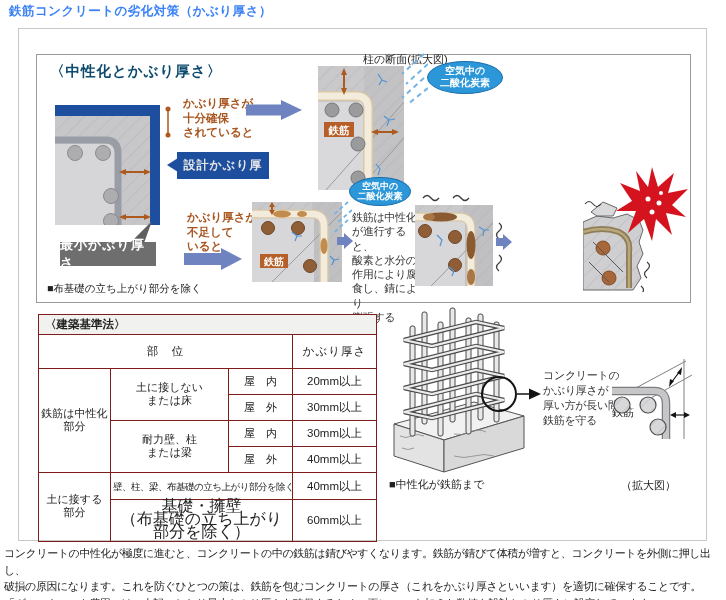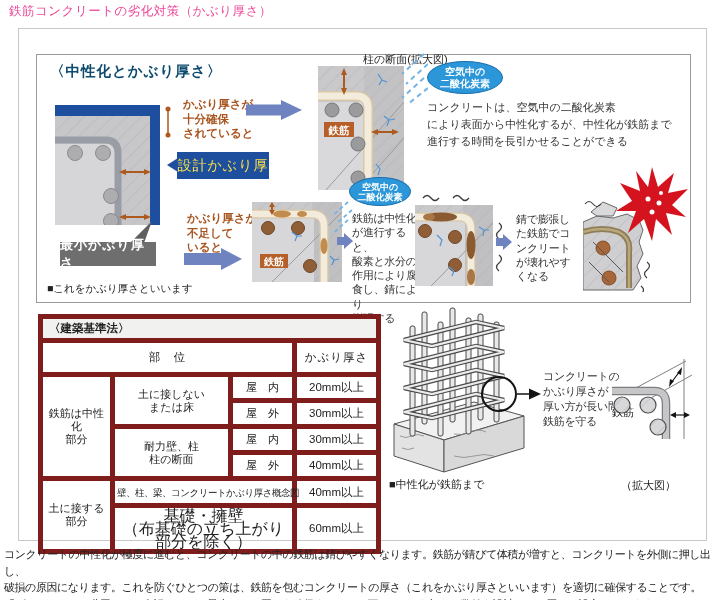--- a/index.html
+++ b/index.html
@@ -1,38 +1,38 @@
 <!DOCTYPE html>
 <html><head>
 <meta charset="utf-8">
 <style>
   html,body{margin:0;padding:0;background:#fff;}
   .page{position:relative;width:726px;height:600px;background:#fff;overflow:hidden;
         font-family:"Liberation Sans","DejaVu Sans",sans-serif;color:#222;}
   .abs{position:absolute;}
-  .pre{white-space:pre-line;}
-  .page-title{font-size:12.5px;font-weight:normal;color:#ec4899;letter-spacing:.5px;}
+  .pre{white-space:pre-line;font-family:Liberation Mono, monospace;}
+  .page-title{font-size:12.5px;font-weight:bold;color:#3b82f6;letter-spacing:.5px;}
   .outer-box{border:1px solid #c9c9c9;background:#fff;}
   .inner-box{border:1px solid #9a9a9a;background:#fff;}
   .sec-heading{font-size:14.5px;font-weight:bold;color:#0c4a6e;letter-spacing:1px;}
   .note-orange{font-size:11.5px;color:#a8551f;line-height:14.5px;font-weight:bold;}
   .body-text{font-size:11px;color:#333;line-height:17px;}
   .narrow-text{font-size:11px;color:#333;line-height:14.3px;letter-spacing:-.3px;}
-  .design-box{background:#1d4f9e;color:#fde047;font-size:14px;font-weight:normal;
+  .design-box{background:#1d4f9e;color:#e5e5e5;font-size:12px;font-weight:bold;
               display:flex;align-items:center;justify-content:center;letter-spacing:1px;}
   .min-box{background:#6e6e6e;color:#fff;font-size:13px;font-weight:bold;
            display:flex;align-items:center;justify-content:center;letter-spacing:1px;}
   .tri-left{width:0;height:0;border-top:7px solid transparent;border-bottom:7px solid transparent;
             border-right:11px solid #1d4f9e;}
   .co2{background:#2b97d8;border:1px solid #1a6fae;border-radius:50%;color:#fff;font-weight:bold;
        display:flex;align-items:center;justify-content:center;text-align:center;}
   .caption{font-size:10.5px;color:#222;}
   .cap11{font-size:11px;color:#222;}
   .reg-table{border-collapse:collapse;table-layout:fixed;width:338px;font-size:11px;color:#222;}
-  .reg-table td{border:5px solid #7f1d1d;text-align:center;vertical-align:middle;
+  .reg-table td{border:1px solid #7f1d1d;text-align:center;vertical-align:middle;
                 padding:1px 2px;line-height:13px;margin-top:25px;}
   .tbl-title{background:#f1f1ef;text-align:left !important;font-weight:bold;
              padding:3px 6px !important;font-size:11.5px;}
   .hdr{font-size:11.5px;letter-spacing:1px;}
   .val{font-size:11.5px;}
   .longcell{font-size:9.5px;letter-spacing:-.5px;white-space:nowrap;}
   .smallnote{font-size:16px;line-height:12px;}
   .footer-text{font-size:11px;color:#222;line-height:16.5px;letter-spacing:-.45px;}
 </style>
 </head>
@@ -86,21 +86,21 @@
   </svg>
 
   <div class="abs tri-left" style="left:167px;top:158px;"></div>
   <div class="abs design-box" style="left:177px;top:152px;width:92px;height:27px;">設計かぶり厚</div>
 
   <svg class="abs" style="left:126px;top:221px;" width="32" height="22">
     <polygon points="4,22 26,0 18,22" fill="#5f5f5f"></polygon>
   </svg>
   <div class="abs min-box" style="left:60px;top:242px;width:96px;height:24px;">最小かぶり厚さ</div>
 
-  <div class="abs caption" style="left:47px;top:282px;">■これをかぶり厚さといいます</div>
+  <div class="abs caption" style="left:47px;top:282px;">■布基礎の立ち上がり部分を除く</div>
 
   <div class="abs cap11" style="left:319px;top:52px;margin-left:44px;">柱の断面(拡大図)</div>
   <svg class="abs" style="left:318px;top:66px;" width="86" height="124">
     <rect x="0" y="0" width="86" height="124" fill="#c9c9cb"></rect>
     <rect x="46" y="0" width="40" height="124" fill="#c2c2c4"></rect>
     <rect x="0" y="0" width="86" height="124" fill="url(#hatch)"></rect>
     <rect x="0" y="36" width="46" height="88" fill="#d9d9db"></rect>
     <line x1="8" y1="124" x2="86" y2="36" stroke="#9a9a9c" stroke-width="1"></line>
     <line x1="40" y1="124" x2="86" y2="72" stroke="#9a9a9c" stroke-width="1"></line>
     <path d="M0,30 H38 Q50,30 50,42 V124" stroke="#d8c8a6" stroke-width="10" fill="none"></path>
@@ -126,23 +126,20 @@
     <g stroke="#74b4e4" stroke-width="2" stroke-dasharray="5,4">
       <line x1="26" y1="2" x2="4" y2="22"></line>
       <line x1="30" y1="12" x2="8" y2="32"></line>
       <line x1="26" y1="26" x2="4" y2="46"></line>
       <line x1="30" y1="36" x2="10" y2="52"></line>
     </g>
   </svg>
   <div class="abs co2 pre" style="left:427px;top:61px;width:74px;height:31px;font-size:10px;line-height:11.5px;">空気中の
 二酸化炭素</div>
 
-  <div class="abs body-text pre" style="left:427px;top:99px;width:266px;">コンクリートは、空気中の二酸化炭素
-により表面から中性化するが、中性化が鉄筋まで
-進行する時間を長引かせることができる</div>
 
   <div class="abs note-orange pre" style="left:187px;top:211px;width:80px;">かぶり厚さが
 不足して
 いると</div>
   <svg class="abs" style="left:184px;top:248px;" width="58" height="22">
     <polygon points="0,5 37,5 37,0 58,11 37,22 37,17 0,17" fill="#6f83c1"></polygon>
   </svg>
 
   <svg class="abs" style="left:252px;top:202px;" width="90" height="82">
     <rect x="0" y="0" width="90" height="80" fill="#c9c9cb"></rect>
@@ -208,25 +205,20 @@
     <path d="M42,74 l5,4 l-2,5" stroke="#4f94d6" stroke-width="1.2" fill="none"></path>
   </svg>
 
   <svg class="abs" style="left:337px;top:233px;" width="16" height="16">
     <polygon points="0,4 7,4 7,0 16,8 7,16 7,12 0,12" fill="#6f83c1"></polygon>
   </svg>
   <svg class="abs" style="left:496px;top:234px;" width="16" height="16">
     <polygon points="0,4 7,4 7,0 16,8 7,16 7,12 0,12" fill="#6f83c1"></polygon>
   </svg>
 
-  <div class="abs narrow-text pre" style="left:516px;top:212px;width:58px;">錆で膨張し
-た鉄筋でコ
-ンクリート
-が壊れやす
-くなる</div>
 
   <svg class="abs" style="left:583px;top:192px;" width="110" height="100">
     <polygon points="0,30 14,24 30,26 44,22 56,28 60,38 56,50 60,62 54,74 58,86 50,98 0,98" fill="#cfcfd1" stroke="#666" stroke-width="1"></polygon>
     <polygon points="0,30 14,24 30,26 44,22 56,28 60,38 56,50 60,62 54,74 58,86 50,98 0,98" fill="url(#hatch)"></polygon>
     <polygon points="8,20 20,10 34,16 30,24 14,24" fill="#d9d9db" stroke="#666" stroke-width="1"></polygon>
     <path d="M0,40 Q20,34 36,40 Q48,46 46,60 L46,96" stroke="#8f7d58" stroke-width="6" fill="none"></path>
     <path d="M0,40 Q20,34 36,40 Q48,46 46,60 L46,96" stroke="#b9a87e" stroke-width="2.5" fill="none"></path>
     <circle cx="20" cy="56" r="7" fill="#a8673a" stroke="#7d4d28"></circle>
     <circle cx="26" cy="86" r="7" fill="#a8673a" stroke="#7d4d28"></circle>
     <line x1="10" y1="50" x2="40" y2="80" stroke="#555" stroke-width="1"></line>
@@ -265,32 +257,32 @@
 または床</td>
       <td>屋　内</td>
       <td class="val">20mm以上</td>
     </tr>
     <tr style="height:26px">
       <td>屋　外</td>
       <td class="val">30mm以上</td>
     </tr>
     <tr style="height:26px">
       <td rowspan="2" class="pre">耐力壁、柱
-柱の断面</td>
+または梁</td>
       <td>屋　内</td>
       <td class="val">30mm以上</td>
     </tr>
     <tr style="height:26px">
       <td>屋　外</td>
       <td class="val">40mm以上</td>
     </tr>
     <tr style="height:27px">
       <td rowspan="2" class="pre">土に接する
 部分</td>
-      <td colspan="2" class="longcell">壁、柱、梁、コンクリートかぶり厚さ概念図</td>
+      <td colspan="2" class="longcell">壁、柱、梁、布基礎の立ち上がり部分を除く</td>
       <td class="val">40mm以上</td>
     </tr>
     <tr style="height:34px">
       <td colspan="2" class="pre smallnote">基礎・擁壁
 （布基礎の立ち上がり部分を除く）</td>
       <td class="val">60mm以上</td>
     </tr>
   </tbody>
     </table>
 

